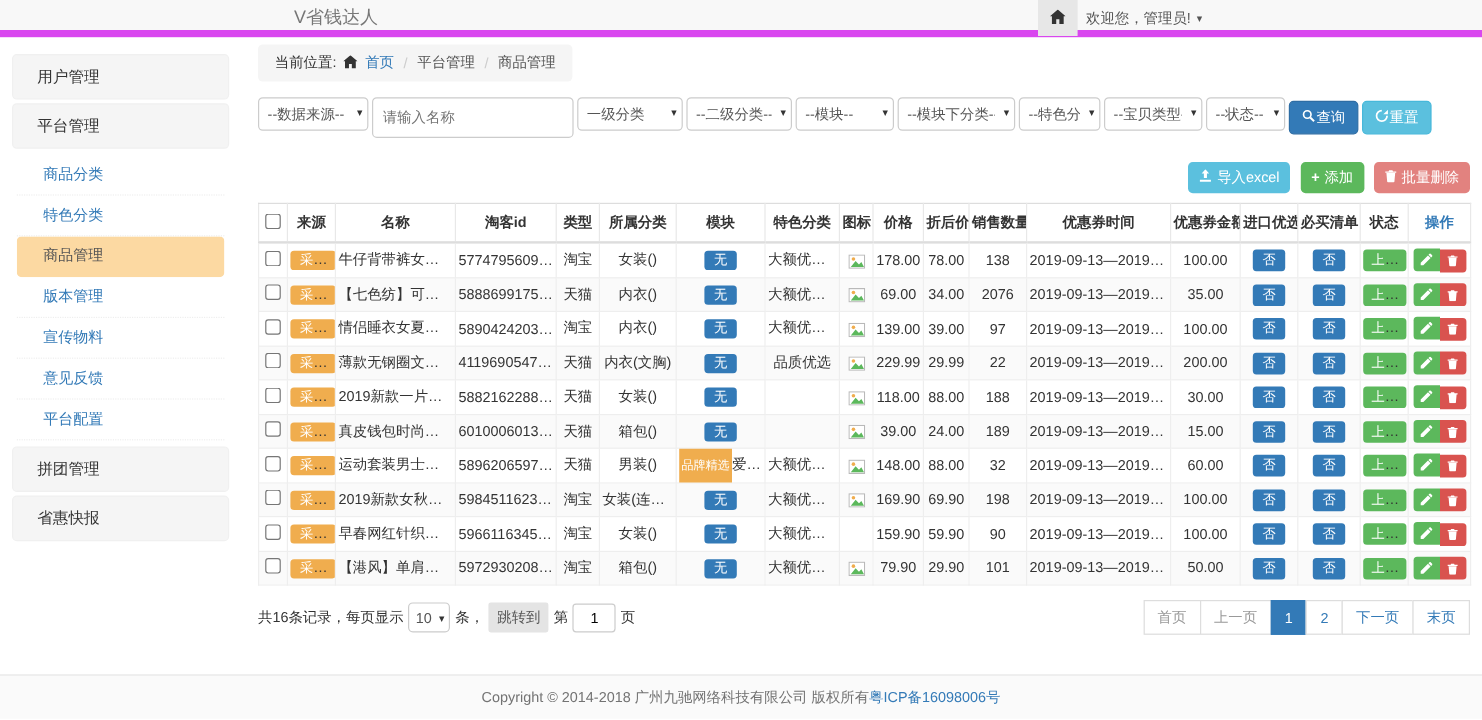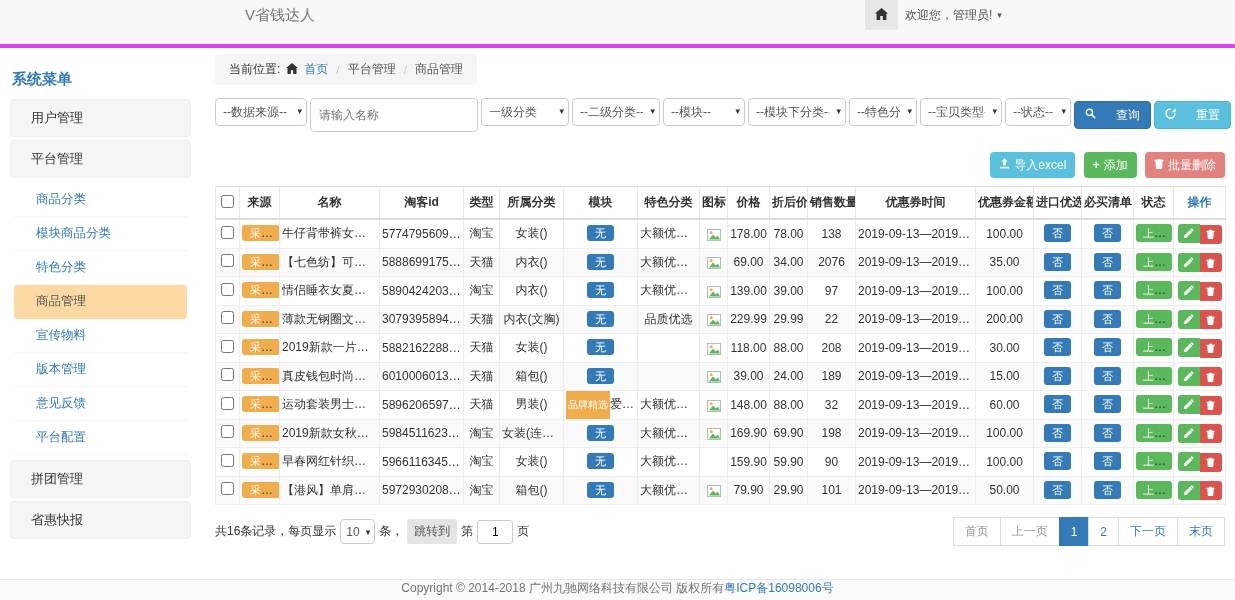--- a/index.html
+++ b/index.html
@@ -1,20 +1,20 @@
 <!DOCTYPE html>
 <html><head>
 <meta charset="utf-8">
 <style>
   * { box-sizing: border-box; margin: 0; padding: 0; }
   html,body { width:1235px; height:600px; overflow:hidden; background:#fff;
     font-family:"Liberation Sans","DejaVu Sans",sans-serif; font-size:12px; color:#333; }
 
   
-  .topbar { position:relative; height:48px; background:#f8f8f8; border-bottom:4px solid #d946ef; }
+  .topbar { position:relative; height:31px; background:#f8f8f8; border-bottom:6px solid #d946ef; }
   .brand { position:absolute; left:245px; top:0; line-height:30px; font-size:15px; color:#777; }
   .home-btn { position:absolute; left:865px; top:0; width:33px; height:30px; background:#e7e7e7;
     display:flex; align-items:center; justify-content:center; cursor:pointer; }
   .user-menu { position:absolute; left:905px; top:0; height:30px; display:flex; align-items:center;
     gap:5px; color:#555; cursor:pointer; }
   .caret { font-size:9px; color:#555; }
 
   
   .page { display:flex; height:531px; overflow:hidden; }
   .sidebar { flex:none; width:181px; margin:14px 0 0 10px; }
@@ -38,21 +38,21 @@
 
   
   .filter-bar { display:flex; align-items:center; gap:3px; margin-top:13px; white-space:nowrap; }
   .sel { position:relative; display:inline-block; }
   .sel select { width:100%; height:28px; border:1px solid #ccc; border-radius:4px; background:#fff;
     color:#555; font-size:12px; padding:0 16px 0 7px; appearance:none; -webkit-appearance:none; cursor:pointer;
     font-family:inherit; }
   .sel .sel-caret { position:absolute; right:5px; top:8px; font-size:9px; color:#333; pointer-events:none; }
   .filter-input { height:28px; border:1px solid #ccc; border-radius:4px; padding:16px 8px; font-size:12px;
     color:#3b82f6; font-family:inherit; }
-  .btn { display:inline-flex; align-items:center; gap:20px; border:none; border-radius:4px; color:#fff;
+  .btn { display:inline-flex; align-items:center; gap:1px; border:none; border-radius:4px; color:#fff;
     font-size:12px; height:28px; padding:0 10px; cursor:pointer; font-family:inherit; }
   .btn-query { background:#337ab7; border:1px solid #2e6da4; }
   .btn-reset { background:#5bc0de; border:1px solid #46b8da; }
 
   
   .action-row { margin-top:20px; text-align:right; }
   .abtn { display:inline-flex; align-items:center; gap:4px; border:none; border-radius:4px; color:#fff;
     font-size:12px; height:26px; padding:0 9px; margin-left:5px; cursor:pointer; font-family:inherit; }
   .abtn-import { background:#5bc0de; }
   .abtn-add { background:#5cb85c; }
@@ -85,21 +85,21 @@
   .jump-input { width:36px; height:24px; border:1px solid #ccc; border-radius:3px; text-align:center;
     font-size:12px; font-family:inherit; }
   .pager-right { display:flex; }
   .pg-btn { border:1px solid #ddd; background:#fff; color:#337ab7; padding:5px 11px; font-size:12px;
     margin-left:-1px; cursor:pointer; font-family:inherit; }
   .pg-btn.disabled { color:#999; cursor:default; }
   .pg-btn.active { background:#337ab7; border-color:#337ab7; color:#fff; }
 
   
   footer { height:37px; background:#fafafa; border-top:1px solid #e7e7e7; display:flex;
-    align-items:flex-start; justify-content:center; color:#737373; font-size:12px; gap:0; }
+    align-items:center; justify-content:center; color:#737373; font-size:12px; gap:0; }
   footer a { color:#337ab7; text-decoration:none; cursor:pointer; }
 
   .icon-cell svg { vertical-align:middle; }
   .name-cell { text-align:center; }
 </style>
 </head>
 <body>
 
 <header class="topbar">
   <div class="brand">V省钱达人</div>
@@ -111,31 +111,29 @@
     </span>
   </div>
   <div class="user-menu">
     <span>欢迎您，管理员!</span>
     <span class="caret">▾</span>
   </div>
 </header>
 
 <div class="page">
   <aside class="sidebar">
-    <div class="sidebar-title">系统菜单</div>
     <nav>
         <div class="menu-group">用户管理</div>
         <div class="menu-group">平台管理</div>
         <div class="submenu">
           <div class="submenu-item">商品分类</div>
-          <div class="submenu-item">模块商品分类</div>
           <div class="submenu-item">特色分类</div>
           <div class="submenu-item active">商品管理</div>
+          <div class="submenu-item">版本管理</div>
           <div class="submenu-item">宣传物料</div>
-          <div class="submenu-item">版本管理</div>
           <div class="submenu-item">意见反馈</div>
           <div class="submenu-item">平台配置</div>
         </div>
         <div class="menu-group">拼团管理</div>
         <div class="menu-group">省惠快报</div>
       </nav>
   </aside>
 
   <main class="main">
     <div class="breadcrumb">
@@ -345,21 +343,21 @@
               </button><button class="opbtn op-del">
                 <svg width="9" height="10" viewBox="0 0 10 12" fill="#fff">
                   <path d="M1 3.4h8l-.7 7.8c0 .4-.4.8-.8.8H2.5c-.4 0-.8-.4-.8-.8L1 3.4zM3.5 1h3l.5 1H10v1.2H0V2h3l.5-1z"></path>
                 </svg>
               </button></td>
           </tr>
           <tr>
             <td><input type="checkbox" style=""></td>
             <td><span class="badge-src">采集</span></td>
             <td class="name-cell">薄款无钢圈文胸聚拢性...</td>
-            <td>307939589493</td>
+            <td>411969054785</td>
             <td>天猫</td>
             <td>内衣(文胸)</td>
             <td><span class="badge-none">无</span></td>
             <td>品质优选</td>
             <td class="icon-cell"><span><svg width="14" height="12" viewBox="0 0 14 12">
                   <rect x="0.5" y="0.5" width="13" height="11" fill="#fff" stroke="#b9b9b9"></rect>
                   <circle cx="4.2" cy="3.8" r="1.5" fill="#f0ad4e"></circle>
                   <path d="M2 10.5 L6 5.5 L8.8 8.4 L10.8 6.4 L13 10.5 Z" fill="#5cb85c"></path>
                 </svg></span></td>
             <td>229.99</td>
@@ -389,21 +387,21 @@
             <td>女装()</td>
             <td><span class="badge-none">无</span></td>
             <td></td>
             <td class="icon-cell"><span><svg width="14" height="12" viewBox="0 0 14 12">
                   <rect x="0.5" y="0.5" width="13" height="11" fill="#fff" stroke="#b9b9b9"></rect>
                   <circle cx="4.2" cy="3.8" r="1.5" fill="#f0ad4e"></circle>
                   <path d="M2 10.5 L6 5.5 L8.8 8.4 L10.8 6.4 L13 10.5 Z" fill="#5cb85c"></path>
                 </svg></span></td>
             <td>118.00</td>
             <td>88.00</td>
-            <td>208</td>
+            <td>188</td>
             <td>2019-09-13—2019-09-19</td>
             <td>30.00</td>
             <td><span class="badge-no">否</span></td>
             <td><span class="badge-no">否</span></td>
             <td><span class="badge-on">上架</span></td>
             <td><button class="opbtn op-edit">
                 <svg width="11" height="11" viewBox="0 0 12 12" fill="#fff">
                   <path d="M1 8.6V11h2.4L10 4.4 7.6 2 1 8.6zM11.4 3c.3-.3.3-.8 0-1.1L10.1.6c-.3-.3-.8-.3-1.1 0l-.9.9 2.4 2.4.9-.9z"></path>
                 </svg>
               </button><button class="opbtn op-del">

